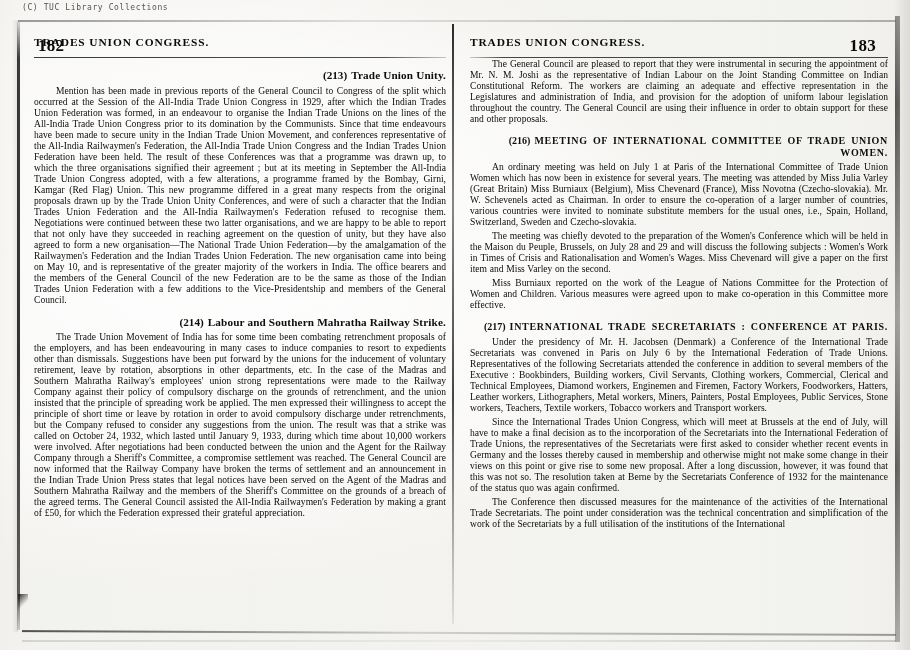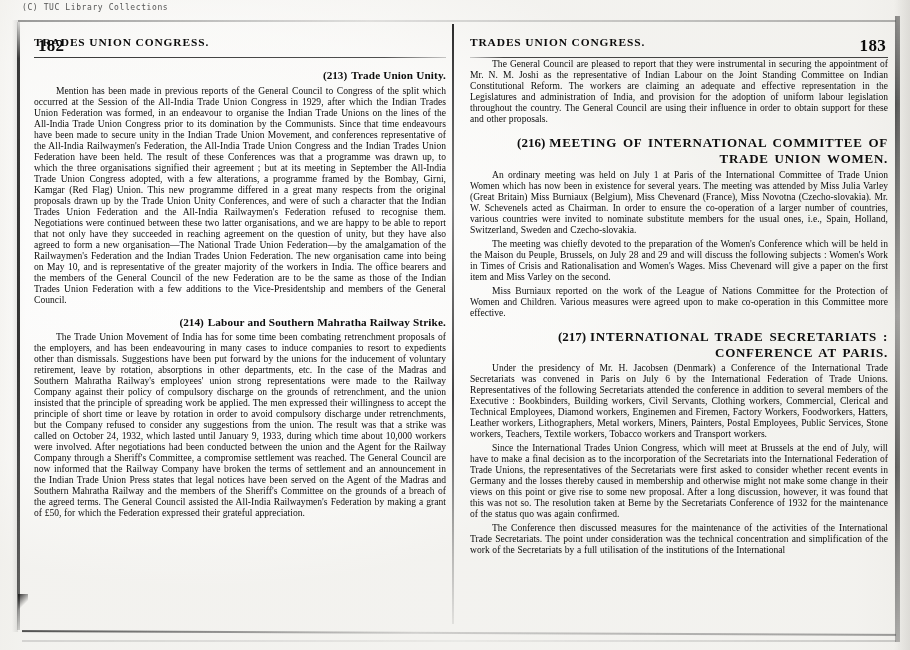--- a/index.html
+++ b/index.html
@@ -128,21 +128,21 @@
     color: #121212;
   }
   .folio {
     position: absolute;
     top: 0;
     font-size: 17px;
     font-weight: bold;
     letter-spacing: .3px;
   }
   .folio-left  { left: 4px; }
-  .folio-right { right: 2px; margin-left: 15px; }
+  .folio-right { right: 12px; margin-left: 15px; }
   .head-title {
     display: block;
   }
 
   .rule {
     margin-top: 5px;
     height: 1px;
     background: linear-gradient(to right, rgba(30,30,30,.85), rgba(30,30,30,.75) 85%, rgba(120,120,120,.4));
   }
   .rule-right {
@@ -156,21 +156,21 @@
     font-weight: bold;
     letter-spacing: .15px;
     line-height: 1.22;
   }
   h2.sec-title .num {
     letter-spacing: 0;
     margin-right: 4px;
   }
   h2.sec-caps {
     letter-spacing: .7px;
-    font-size: 13px;
+    font-size: 10px;
     word-spacing: 2px;
   }
 
   p.body {
     margin: 0;
     text-indent: 22px;
     text-align: justify;
     font-size: 9.55px;
     line-height: 11px;
     letter-spacing: .01px;

